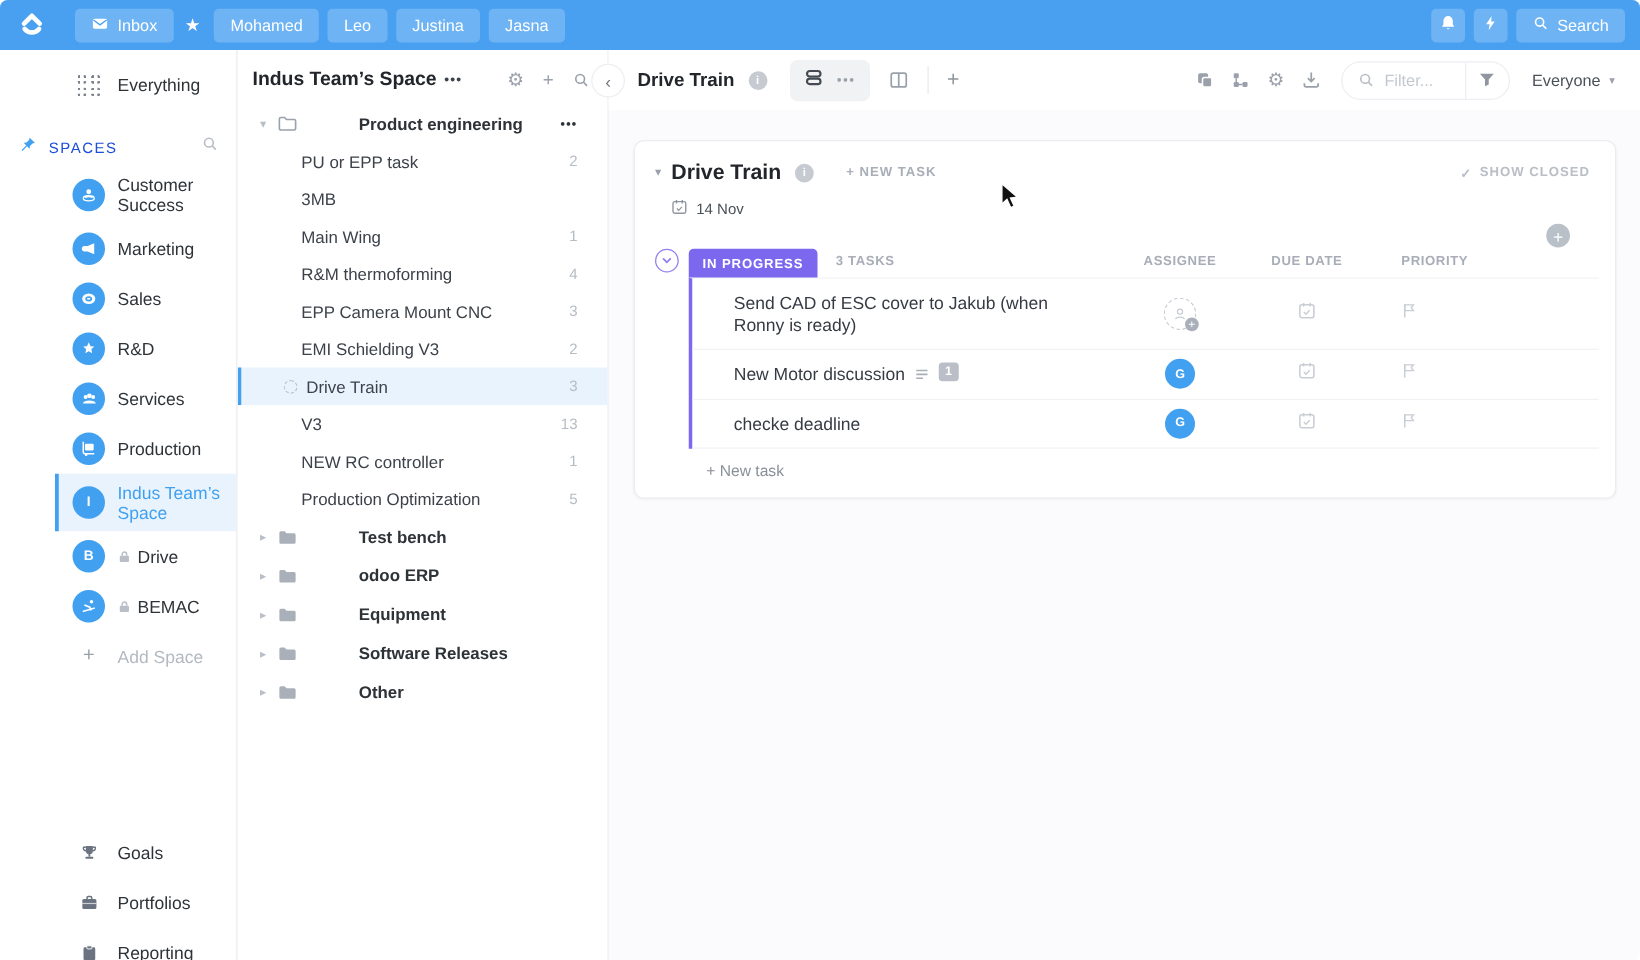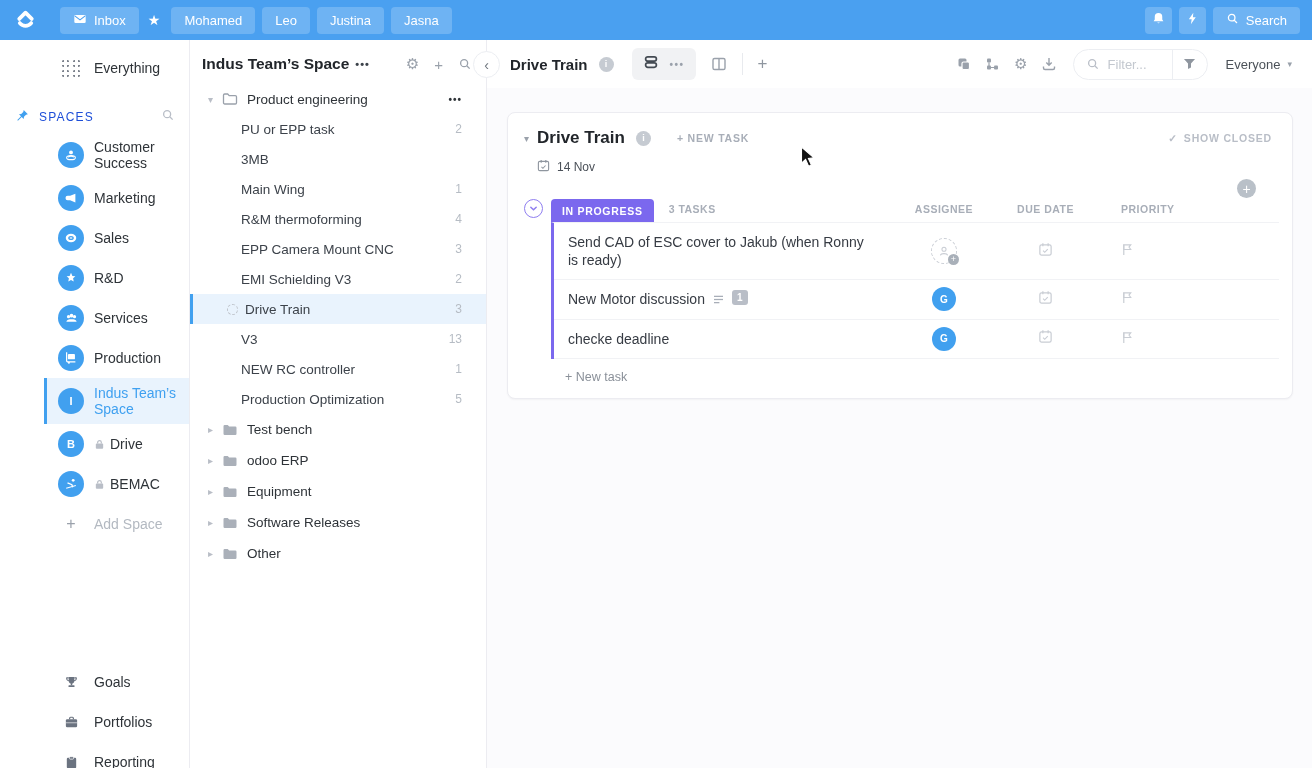--- a/index.html
+++ b/index.html
@@ -1,18 +1,18 @@
 <!DOCTYPE html>
 <html><head>
 <meta charset="utf-8">
 <style>
   * { margin:0; padding:0; box-sizing:border-box; }
   html,body { width:1312px; height:768px; }
   body { font-family:"Liberation Sans", sans-serif; background:#fff; overflow:hidden; }
-  .screen { width:1312px; height:768px; position:relative; overflow:hidden; display:flex; flex-direction:column; }
+  .screen { width:1312px; height:768px; position:relative; overflow:hidden; display:flex; flex-direction:column;border-radius:6px; }
 
   
   .topbar { height:40px; background:#4aa0f0; display:flex; align-items:center; padding:0 12px; flex-shrink:0; }
   .logo { width:26px; height:26px; display:flex; align-items:center; justify-content:center; margin-right:22px; }
   .tb-btn { height:27px; background:rgba(255,255,255,.20); border:none; border-radius:4px; color:#fff;
             font-size:13px; font-family:inherit; display:flex; align-items:center; gap:7px; padding:0 13px; cursor:pointer; }
   .tb-star { color:#fff; font-size:14px; margin:0 11px 0 9px; }
   .tb-tabs { display:flex; gap:7px; }
   .tb-right { margin-left:auto; display:flex; align-items:center; gap:7px; }
   .tb-icon { width:27px; height:27px; background:rgba(255,255,255,.20); border:none; border-radius:4px;
@@ -43,21 +43,21 @@
   
   .treepanel { width:297px; background:#fff; border-right:1px solid #ececf1; flex-shrink:0; overflow:hidden; }
   .tree-head { display:flex; align-items:center; padding:15px 14px 11px 12px; }
   .tree-title { font-size:15.5px; font-weight:700; color:#22262b; }
   .tree-title-dots { color:#3c424a; font-size:11px; letter-spacing:1px; margin-left:6px; font-weight:700; }
   .tree-head .spacer { flex:1; }
   .tree-head .hicon { color:#9aa1ab; font-size:15px; margin-left:15px; cursor:pointer; display:inline-flex; }
   .t-row { height:30px; display:flex; align-items:center; padding:0 24px 0 18px; font-size:13.5px; color:#3c424a; cursor:pointer; }
   .t-row .chev { width:14px; color:#b9bec7; font-size:10px; flex-shrink:0; }
   .t-row .ficon { margin-right:9px; display:inline-flex; flex-shrink:0; }
-  .t-row .fname { font-weight:400; color:#2e3338; flex:1; }
+  .t-row .fname { font-weight:700; color:#2e3338; flex:1;margin-left:40px; }
   .t-row .dots { color:#2e3338; font-size:10px; letter-spacing:1px; font-weight:700; }
   .t-list { padding-left:51px; }
   .t-list .lname { flex:1; }
   .t-list .cnt { color:#b6bcc4; font-size:12px; }
   .t-list.selected { background:#e9f3fd; border-left:3px solid #41a0ef; padding-left:34px; }
   .dashed-dot { width:11px; height:11px; border:1px dashed #c0c5cc; border-radius:50%; margin-right:7px; flex-shrink:0; }
   .t-folders .t-row { height:31px; }
 
   
   .main { flex:1; background:#fbfbfd; position:relative; min-width:0; }
@@ -106,21 +106,21 @@
                   padding:6px 11px 5px; border-radius:4px 4px 0 0; }
   .g-count { font-size:10.5px; font-weight:700; color:#a8aeb8; letter-spacing:.5px; padding-bottom:7px; }
   .col-label { font-size:10.5px; font-weight:600; color:#a8aeb8; letter-spacing:.5px; align-self:center; }
   .col-a { width:100px; text-align:center; }
   .col-d { width:103px; text-align:center; }
   .col-p { width:182px; padding-left:24px; }
   .g-add { position:absolute; right:36px; top:66px; width:19px; height:19px; border-radius:50%; background:#b9c0c8; color:#fff;
            font-size:14px; line-height:1; display:flex; align-items:center; justify-content:center; cursor:pointer; }
 
   .rows { margin:0 13px 0 43px; border-left:3px solid #7b68ee; border-top:1px solid #f1f2f5; }
-  .trow { display:flex; align-items:center; border-bottom:1px solid #f1f2f5; background:#fff; cursor:pointer; }
+  .trow { display:flex; align-items:center; border-bottom:1px solid #f1f2f5; background:#fff; cursor:pointer;padding-left:19px; }
   .t-main { flex:1; padding:10px 24px 10px 14px; font-size:14px; color:#363b43; line-height:1.3; }
   .t-inline { display:flex; align-items:flex-start; gap:8px; }
   .t-a { width:100px; display:flex; justify-content:center; }
   .t-d { width:103px; display:flex; justify-content:center; }
   .t-p { width:182px; padding-left:24px; display:flex; }
   .avatar-g { width:24px; height:24px; border-radius:50%; background:#41a0ef; color:#fff; font-size:10px; font-weight:700;
               display:flex; align-items:center; justify-content:center; }
   .assignee-empty { width:26px; height:26px; border:1.3px dashed #c9cdd4; border-radius:50%; position:relative;
                     display:flex; align-items:center; justify-content:center; }
   .assignee-empty .plus-badge { position:absolute; right:-3px; bottom:-2px; width:11px; height:11px; border-radius:50%;

